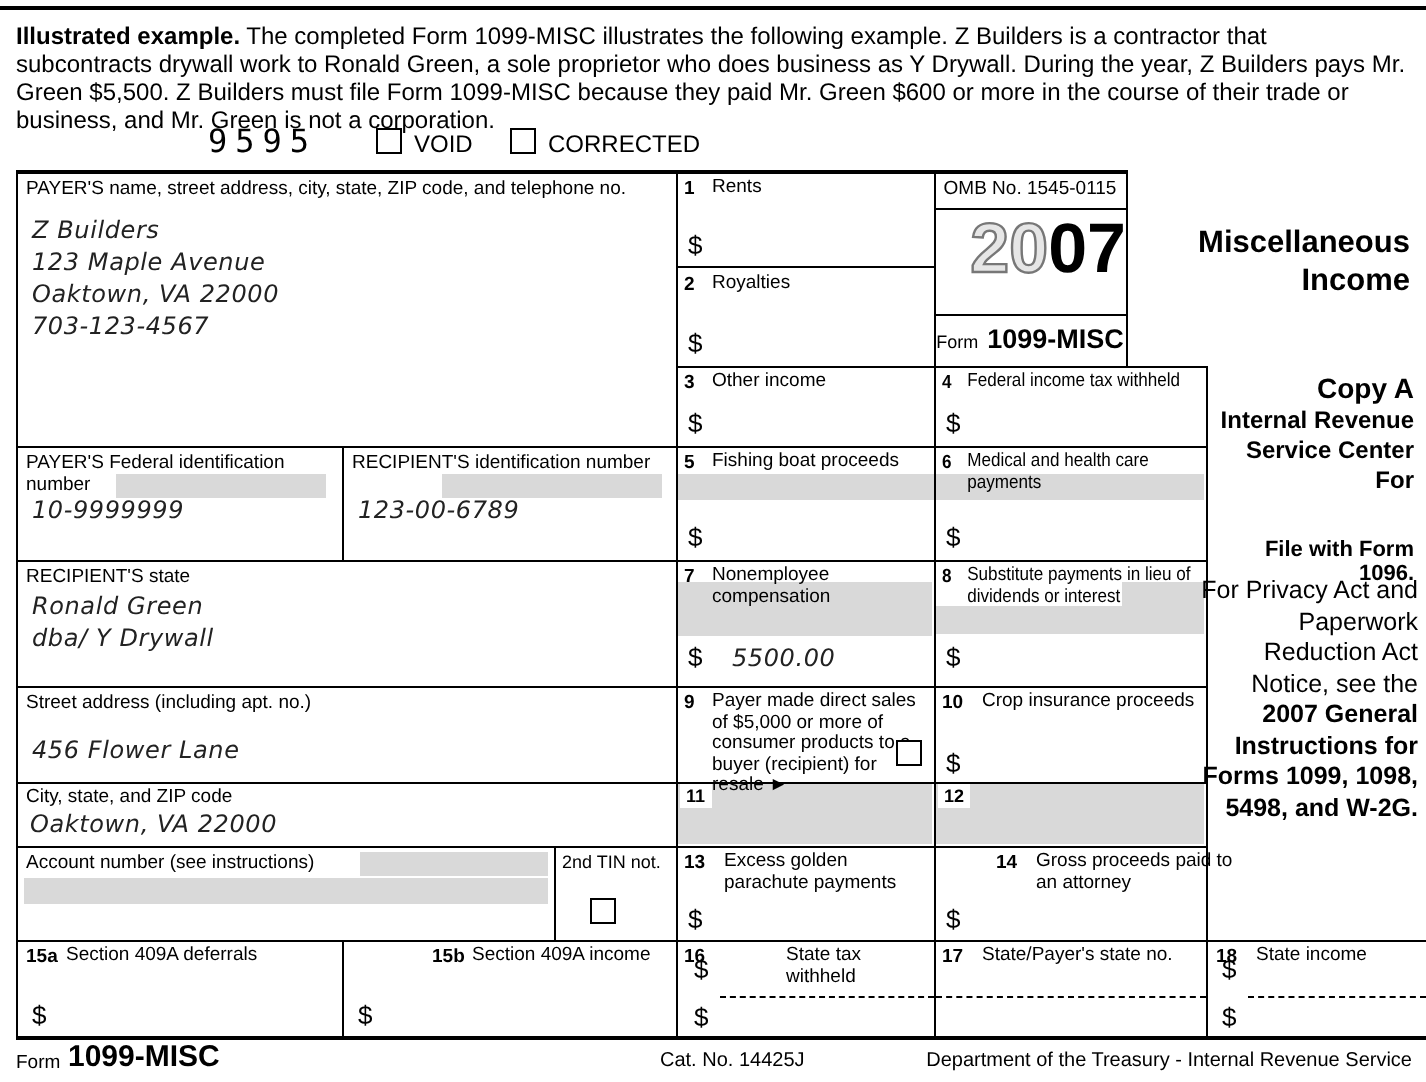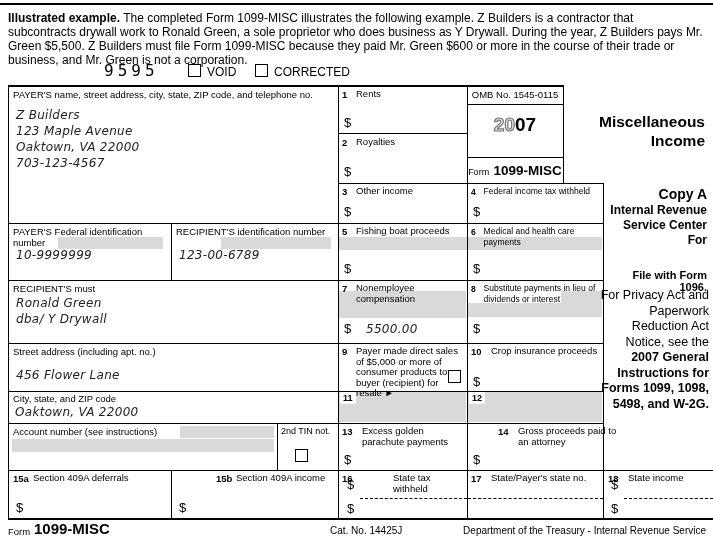--- a/index.html
+++ b/index.html
@@ -26,21 +26,21 @@
   .handblock { line-height:16px; }
   .checkbox { position:absolute; width:13px; height:13px; border:1.5px solid #000; background:#fff; }
   .dash { position:absolute; border-top:1.5px dashed #000; height:0; }
   .chip { position:absolute; background:#fff; font-size:9px; font-weight:bold; padding:1px 3px; }
   .rightcol { text-align:right; }
   #intro { font-size:12px; line-height:14px; }
   #intro b { font-weight:bold; }
   #ocr-code { font-family:"DejaVu Sans Mono", monospace; font-size:16px; letter-spacing:4px; }
   .cb-label { position:absolute; font-size:12px; }
   #omb-no { text-align:center; font-size:9.5px; }
-  #year { text-align:center; font-size:19px; font-weight:bold; line-height:30px; }
+  #year { text-align:right; font-size:35px; font-weight:bold; line-height:30px; }
   #year .outline { color:#e6e6e6; -webkit-text-stroke:1.2px #777; font-weight:bold; }
   #year .solid { color:#000; }
   .formword { font-size:9px; }
   .formnum { font-size:13.5px; font-weight:bold; }
   #main-title { font-size:15.5px; font-weight:bold; line-height:19px; }
   #copya-block { font-weight:bold; }
   #copya { font-size:14px; line-height:17px; }
   #for-word, #irs-center { font-size:12px; line-height:15px; }
   #file-with { font-size:11px; margin-top:21px; }
   #privacy { font-size:12.5px; line-height:15.5px; }
@@ -151,21 +151,21 @@
     <span class="num">5</span>
     <span class="txt">Fishing boat proceeds</span>
   </div>
   <div class="dollar" style="left:344px; top:261px;">$</div>
   <div class="abs boxlbl cond" style="left:471px; top:226px; width:148px;">
     <span class="num">6</span>
     <span class="txt">Medical and health care payments</span>
   </div>
   <div class="dollar" style="left:473px; top:261px;">$</div>
 
-  <div class="abs lbl" style="left:13px; top:283px;">RECIPIENT'S must</div>
+  <div class="abs lbl" style="left:13px; top:283px;">RECIPIENT'S state</div>
   <div class="hand handblock" style="left:16px; top:295px;">
     <div>Ronald Green</div>
     <div>dba/ Y Drywall</div>
   </div>
   <div class="abs boxlbl" style="left:342px; top:283px; width:124px;">
     <span class="num">7</span>
     <span class="txt">Nonemployee compensation</span>
   </div>
   <div class="dollar" style="left:344px; top:321px;">$</div>
   <div class="hand" style="left:366px; top:322px;">5500.00</div>

